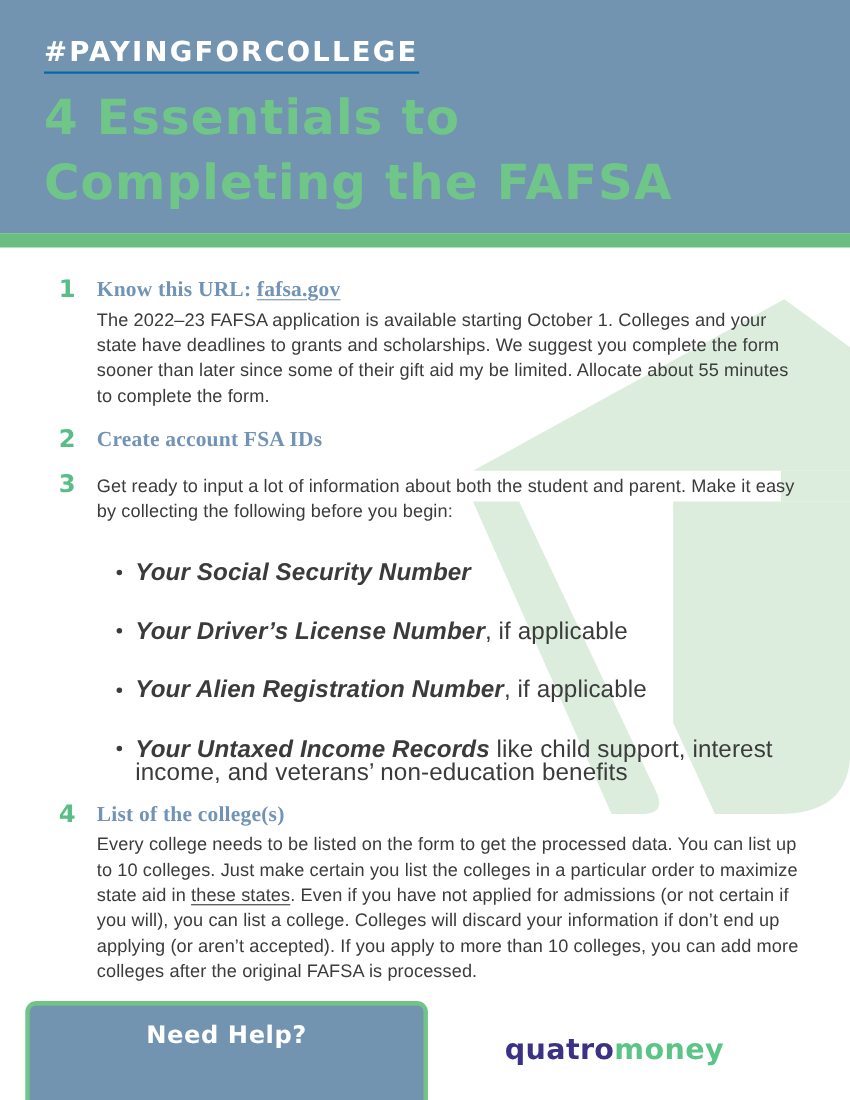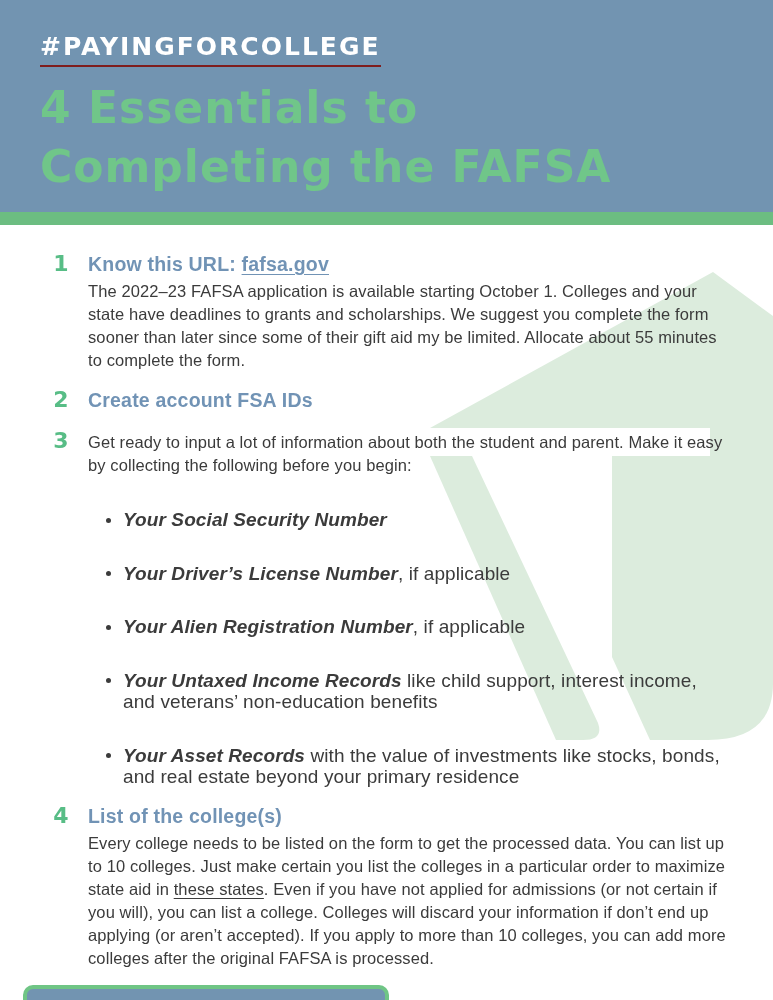--- a/index.html
+++ b/index.html
@@ -9,51 +9,51 @@
     background:#ffffff; overflow:hidden;
     font-family:"Liberation Sans", sans-serif; color:#3b3b3b;
   }
   
   .header {
     height:212px; background:#7294b1; padding:32px 40px 0 40px;
   }
   .hashtag {
     display:inline-block; color:#ffffff; font-family:"DejaVu Sans", sans-serif;
     font-weight:700; font-size:25px; letter-spacing:2px;
-    border-bottom:2px solid #7f1d1d; padding-bottom:4px;
+    border-bottom:2px solid #0369a1; padding-bottom:4px;
   }
   .big-title {
     margin-top:12px; color:#70c689; font-family:"DejaVu Sans", sans-serif;
     font-weight:800; font-size:44px; line-height:1.33; letter-spacing:1px;
   }
   .green-bar { height:13px; background:#6cbd81; }
 
   
   .main { position:relative; height:775px; padding:26px 45px 0 48px; }
   .watermark { position:absolute; top:0; left:0; z-index:0; pointer-events:none; }
   .content { position:relative; z-index:1; }
 
   .item { display:flex; margin-bottom:15px; }
   .item-num {
     width:26px; margin-right:14px; text-align:center;
     color:#58bd86; font-family:"DejaVu Sans", sans-serif;
     font-weight:800; font-size:22px; line-height:26px; flex:none;
   }
   .item-heading {
-    color:#7193b5; font-family:Liberation Sans, sans-serif;
+    color:#7193b5; font-family:Liberation Serif, serif;
     font-weight:700; font-size:19.5px; line-height:26px; letter-spacing:0.2px;
   }
   .item-body {
     margin-top:3px; font-size:16.5px; line-height:23px;
     letter-spacing:0.1px; max-width:648px; color:#3b3b3b;
   }
   .bullets { list-style:none; margin:1px 0 0 18px; max-width:625px; }
   .bullets li {
     position:relative; padding-left:17px;
-    font-size:19px; line-height:21.5px; letter-spacing:0.1px; margin-bottom:0.5px;margin-top:32px;
+    font-size:22px; line-height:21.5px; letter-spacing:0.1px; margin-bottom:0.5px;margin-top:32px;
   }
   .bullets li::before {
     content:""; position:absolute; left:0; top:8.5px;
     width:5px; height:5px; border-radius:50%; background:#3b3b3b;
   }
   .seg-u { text-decoration:underline; text-underline-offset:3px; }
   .seg-bi { font-weight:700; font-style:italic; }
 
   
   .footer-row { display:flex; margin-top:12px; }
@@ -120,21 +120,20 @@
 
       <div class="item">
         <div class="item-num">3</div>
         <div>
           <div class="item-body"><span>Get ready to input a lot of information about both the student and parent.  Make it easy by collecting the following before you begin:</span></div>
           <ul class="bullets">
             <li><span class="seg-bi">Your Social Security Number</span></li>
             <li><span class="seg-bi">Your Driver’s License Number</span><span>, if applicable</span></li>
             <li><span class="seg-bi">Your Alien Registration Number</span><span>, if applicable</span></li>
             <li><span class="seg-bi">Your Untaxed Income Records</span><span> like child support, interest income, and veterans’ non-education benefits</span></li>
-            <li><span class="seg-bi">Your Asset Records</span><span> with the value of investments like stocks, bonds, and real estate beyond your primary residence</span></li>
           </ul>
         </div>
       </div>
 
       <div class="item">
         <div class="item-num">4</div>
         <div>
           <div class="item-heading"><span>List of the college(s)</span></div>
           <div class="item-body"><span>Every college needs to be listed on the form to get the processed data.  You can list up to 10 colleges.  Just make certain you list the colleges in a particular order to maximize state aid in </span><span class="seg-u">these states</span><span>.  Even if you have not applied for admissions (or not certain if you will), you can list a college.  Colleges will discard your information if don’t end up applying (or aren’t accepted).  If you apply to more than 10 colleges, you can add more colleges after the original FAFSA is processed.</span></div>
         </div>

